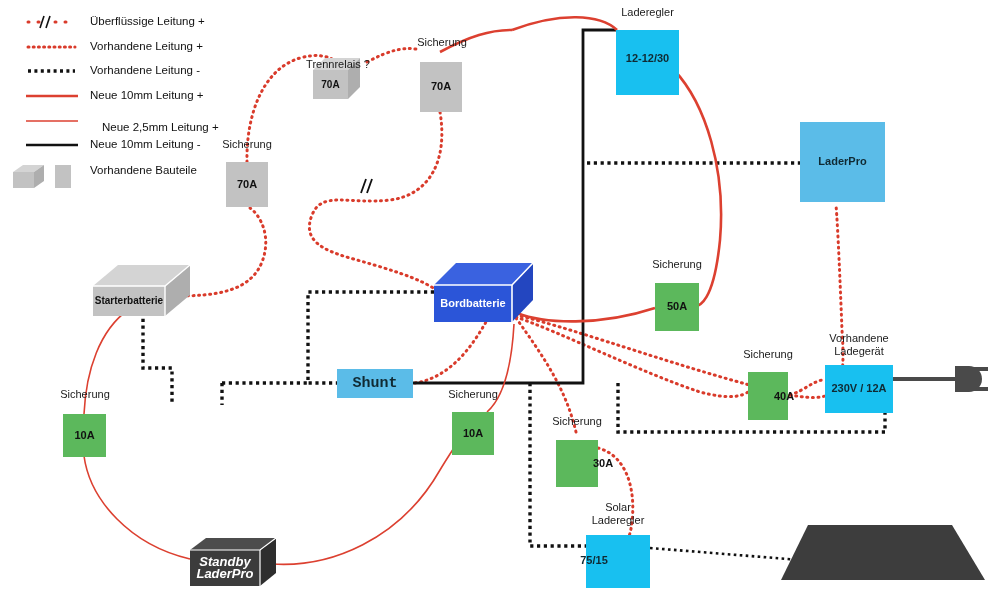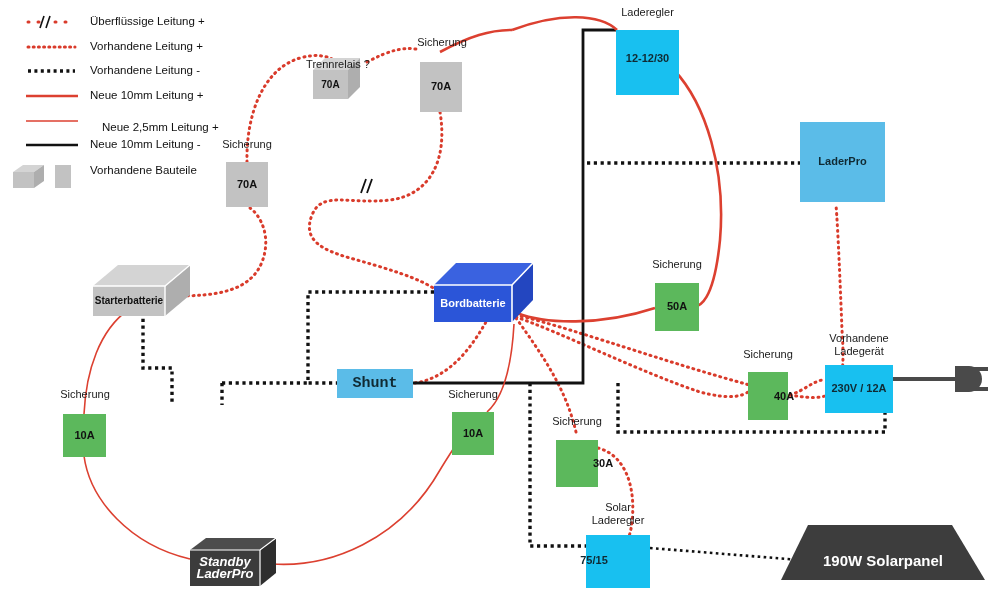--- a/index.html
+++ b/index.html
@@ -203,21 +203,20 @@
 <div class="cap" style="left:43px;top:388px;width:84px;">Sicherung</div>
 <div class="cap" style="left:431px;top:388px;width:84px;">Sicherung</div>
 <div class="cap" style="left:535px;top:415px;width:84px;">Sicherung</div>
 <div class="cap" style="left:635px;top:258px;width:84px;">Sicherung</div>
 <div class="cap" style="left:726px;top:348px;width:84px;">Sicherung</div>
 
 <div class="boxtxt" style="left:616px;top:52px;width:63px;color:#102a33;">12-12/30</div>
 <div class="boxtxt" style="left:800px;top:155px;width:85px;color:#102a33;">LaderPro</div>
 <div class="boxtxt" style="left:825px;top:382px;width:68px;color:#102a33;">230V / 12A</div>
 <div class="boxtxt" style="left:562px;top:554px;width:64px;color:#102a33;">75/15</div>
-<div class="boxtxt" style="left:781px;top:552px;width:204px;color:#ffffff;font-size:15px;">190W Solarpanel</div>
 <div class="boxtxt" style="left:434px;top:297px;width:78px;color:#ffffff;">Bordbatterie</div>
 <div class="boxtxt" style="left:93px;top:295px;width:72px;color:#111;font-size:10px;">Starterbatterie</div>
 <div class="boxtxt" style="left:337px;top:375px;width:76px;color:#102a33;font-size:15px;font-family:Liberation Mono, monospace;">Shunt</div>
 <div class="boxtxt" style="left:190px;top:556px;width:70px;color:#ffffff;font-size:13px;line-height:12px;white-space:pre;font-style:italic;">Standby
 LaderPro</div>
 <div class="boxtxt" style="left:313px;top:79px;width:35px;color:#111;font-size:10px;">70A</div>
 
 <div class="boxtxt" style="left:420px;top:80px;width:42px;color:#111;">70A</div>
 <div class="boxtxt" style="left:226px;top:178px;width:42px;color:#111;">70A</div>
 <div class="boxtxt" style="left:63px;top:429px;width:43px;color:#111;">10A</div>

